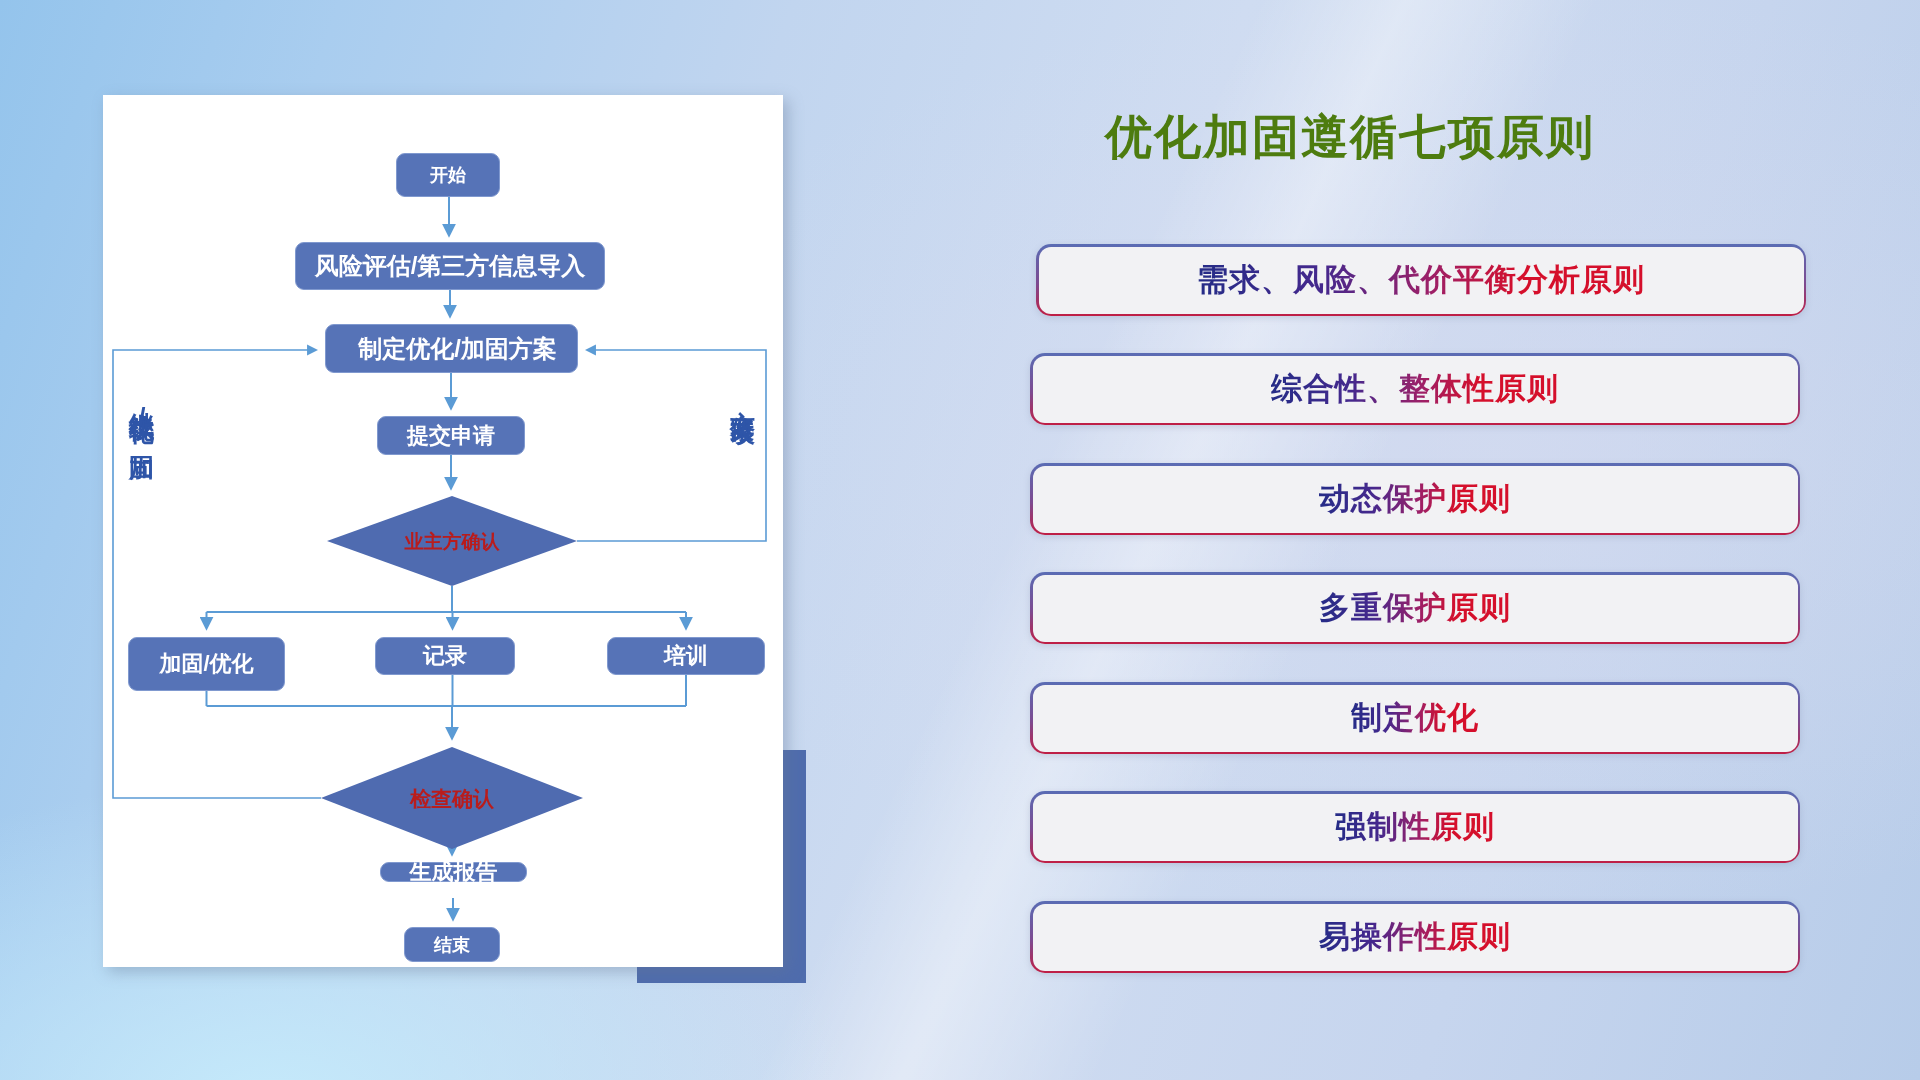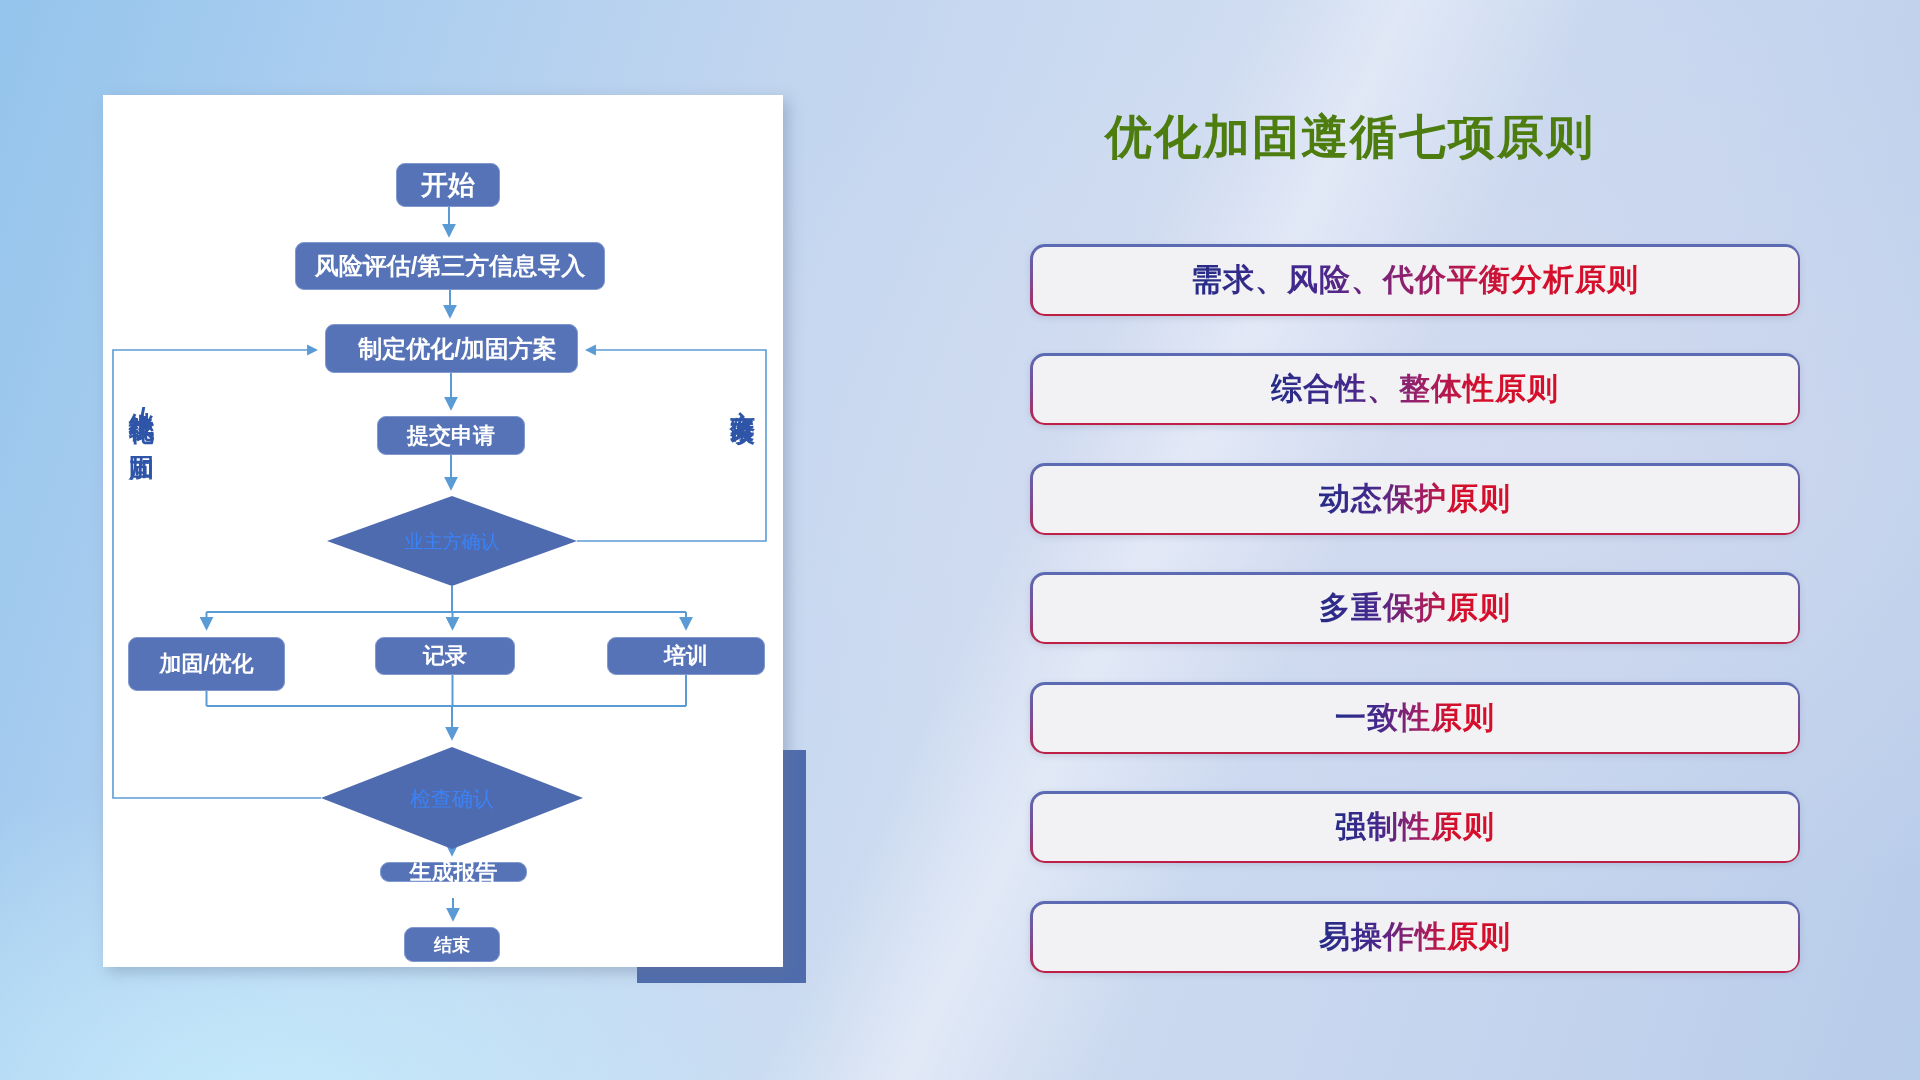--- a/index.html
+++ b/index.html
@@ -26,21 +26,21 @@
   }
   .card svg { position:absolute; left:0; top:0; }
 
   .flow-node {
     position:absolute; display:flex; align-items:center; justify-content:center;
     background:#5673b7; border:1.5px solid #8099cf; border-radius:9px;
     color:#ffffff; font-weight:bold; line-height:1;
   }
   .diamond-label {
     position:absolute; display:flex; align-items:center; justify-content:center;
-    color:#3b82f6; font-weight:normal; line-height:1;
+    color:#b91c1c; font-weight:bold; line-height:1;
   }
   .v-label {
     position:absolute; writing-mode:vertical-rl; text-orientation:upright;
     color:#2e55a8; font-weight:bold; font-size:25px; letter-spacing:3px; line-height:1;
   }
 
   
   .page-title {
     position:absolute; left:965px; top:106px; width:770px;
     text-align:center; font-size:47px; font-weight:bold; color:#4d7c0f; letter-spacing:2px;
@@ -97,21 +97,21 @@
 
     <g stroke="#5b9bd5" stroke-width="1.6" fill="none">
       <path d="M218 703 L10 703 L10 255 L213 255" marker-end="url(#arw)"></path>
       <path d="M474 446 L663 446 L663 255 L484 255" marker-end="url(#arw)"></path>
     </g>
 
     <polygon points="349,401 474,446 349,491 224,446" fill="#4f6bb0"></polygon>
     <polygon points="349,652 480,703 349,754 218,703" fill="#4f6bb0"></polygon>
   </svg>
 
-  <div class="flow-node" style="left:293px;top:58px;width:104px;height:44px;font-size:27px;margin-top:10px;">开始</div>
+  <div class="flow-node" style="left:293px;top:58px;width:104px;height:44px;font-size:18px;">开始</div>
 
   <div class="flow-node" style="left:192px;top:147px;width:310px;height:48px;font-size:24px;">风险评估/第三方信息导入</div>
 
   <div class="flow-node" style="left:222px;top:229px;width:253px;height:49px;font-size:24px;padding-left:12px;">制定优化/加固方案</div>
 
   <div class="flow-node" style="left:274px;top:321px;width:148px;height:39px;font-size:22px;">提交申请</div>
 
   <div class="flow-node" style="left:25px;top:542px;width:157px;height:54px;font-size:22px;">加固/优化</div>
 
   <div class="flow-node" style="left:272px;top:542px;width:140px;height:38px;font-size:22px;text-align:right;">记录</div>
@@ -126,21 +126,21 @@
 
   <div class="diamond-label" style="left:249px;top:689px;width:200px;height:28px;font-size:21px;">检查确认</div>
 
   <div class="v-label" style="left:26px;top:296px;height:260px;">继续优化/加固</div>
 
   <div class="v-label" style="left:627px;top:296px;height:200px;">方案修改</div>
 </div>
 
 <div class="page-title">优化加固遵循七项原则</div>
 
-<div class="principle" style="top:244px;">
+<div class="principle" style="top:244px;margin-left:6px;">
   <div class="inner">
     <span class="txt">需求、风险、代价平衡分析原则</span>
   </div>
 </div>
 <div class="principle" style="top:353px;">
   <div class="inner">
     <span class="txt">综合性、整体性原则</span>
   </div>
 </div>
 <div class="principle" style="top:463px;">
@@ -148,21 +148,21 @@
     <span class="txt">动态保护原则</span>
   </div>
 </div>
 <div class="principle" style="top:572px;">
   <div class="inner">
     <span class="txt">多重保护原则</span>
   </div>
 </div>
 <div class="principle" style="top:682px;">
   <div class="inner">
-    <span class="txt">一致性原则</span>
+    <span class="txt">制定优化</span>
   </div>
 </div>
 <div class="principle" style="top:791px;">
   <div class="inner">
     <span class="txt">强制性原则</span>
   </div>
 </div>
 <div class="principle" style="top:901px;">
   <div class="inner">
     <span class="txt">易操作性原则</span>

